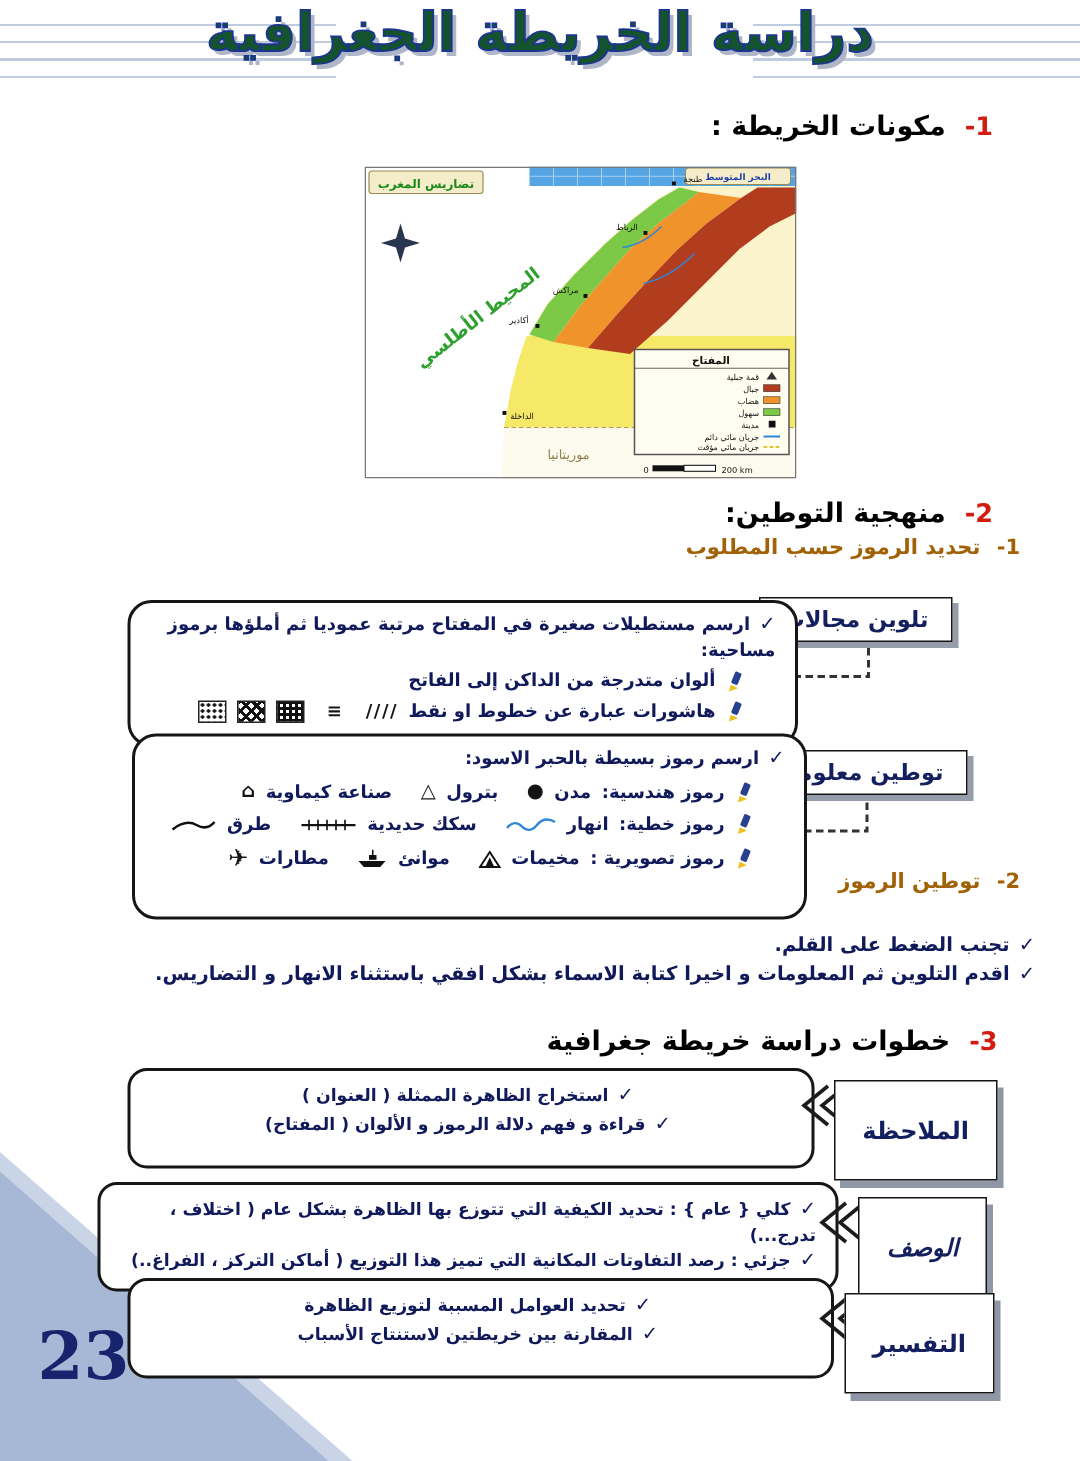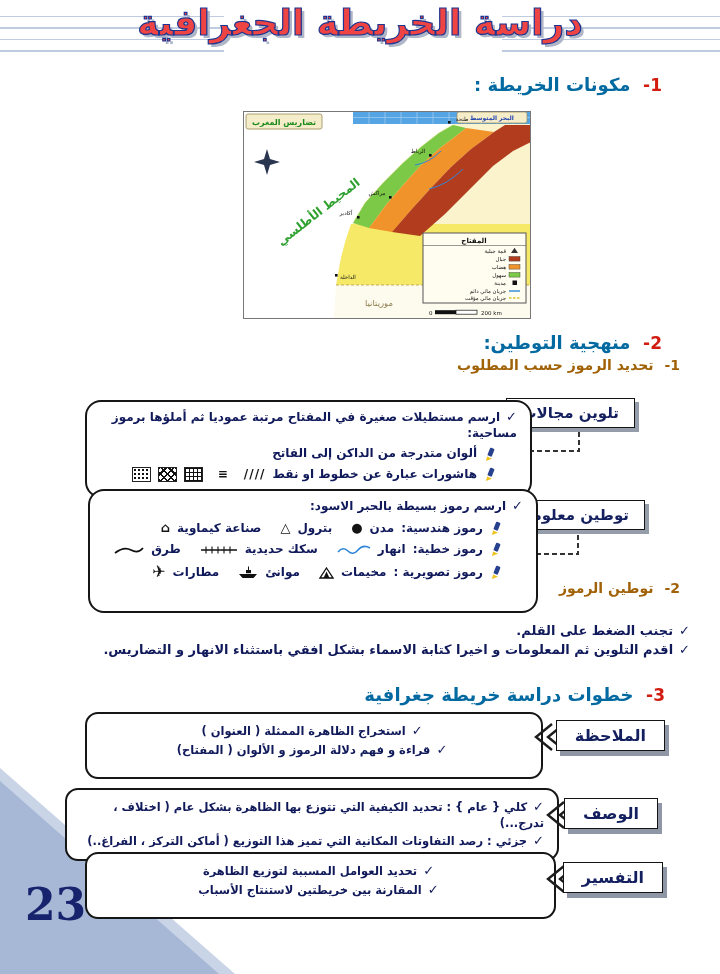--- a/index.html
+++ b/index.html
@@ -14,29 +14,29 @@
   
   .rule-lines { position:absolute; top:6px; height:46px;
     background:repeating-linear-gradient(to bottom, transparent 0 10px, #bfcbdf 10px 11.5px); }
   .rule-lines.left { left:0; width:224px; }
   .rule-lines.right { right:0; width:218px; }
 
   
   .main-title {
     position:absolute; top:2px; left:50%; transform:translateX(-50%);
     direction:rtl; white-space:nowrap;
-    font-size:36px; font-weight:bold; color:#ef4444;
+    font-size:36px; font-weight:bold; color:#14532d;
     -webkit-text-stroke:1.2px #1c3590;
     text-shadow:3px 3px 0 #aeb6c8;
     letter-spacing:1px;
   }
 
   .sec-head { position:absolute; direction:rtl; white-space:nowrap; font-weight:bold; }
   .sec-num  { color:#d21c10; font-size:17px; margin-left:7px; }
-  .sec-title{ color:#0369a1; font-size:18px; }
+  .sec-title{ color:#000000; font-size:18px; }
 
   .sub-head { position:absolute; direction:rtl; white-space:nowrap; font-weight:bold;
               color:#a16207; font-size:14px; }
   .sub-num  { margin-left:6px; }
 
   .map-wrap { position:absolute; left:243px; top:111px; width:288px; height:208px; }
   .map-wrap svg { display:block; font-family:inherit; }
 
   
   .rbox {
@@ -60,21 +60,21 @@
   .pat-dots    { background-image:radial-gradient(circle,#111 1px,transparent 1.3px); background-size:4px 4px; }
 
   
   .label3d {
     position:absolute; direction:rtl; white-space:nowrap;
     background:#fff; border:1.8px solid #141414;
     color:#131f5e; font-weight:bold; font-size:15px;
     padding:5px 15px;
     box-shadow:4px 4px 0 #959caa;
   }
-  .label3d.step { font-size:16px; padding:5px 18px; box-shadow:4px 5px 0 #8f97a6; }
+  .label3d.step { font-size:16px; padding:23px 18px; box-shadow:4px 5px 0 #8f97a6; }
 
   .connector { position:absolute; }
 
   .tip { position:absolute; right:30px; direction:rtl; white-space:nowrap;
          font-weight:bold; font-size:13px; color:#10195a; }
 
   .step-box { border-radius:13px; font-size:11.5px; }
   .step-line { margin:2px 0;text-align:right; }
   .step-line.center { text-align:center; }
 
@@ -322,21 +322,21 @@
       <span class="check">✓</span><span>كلي { عام } : تحديد الكيفية التي تتوزع بها الظاهرة بشكل عام ( اختلاف ، تدرج...)</span>
     </div>
     <div class="step-line">
       <span class="check">✓</span><span>جزئي : رصد التفاوتات المكانية التي تميز هذا التوزيع ( أماكن التركز ، الفراغ..)</span>
     </div>
   </div>
   <svg class="connector" style="left:540px; top:800px;" width="40" height="30">
     <polyline points="36,2 20,15 36,28" fill="none" stroke="#1c1c1c" stroke-width="2.4"></polyline>
     <polyline points="24,2 8,15 24,28" fill="none" stroke="#1c1c1c" stroke-width="2.4"></polyline>
   </svg>
-  <div class="label3d step" style="top:798px; right:62px;">الوصف</div>
+  <div class="label3d step" style="top:798px; right:62px;font-style:italic;">الوصف</div>
 
   <div class="rbox step-box" style="left:85px; top:852px; width:445px; min-height:50px;">
     <div class="step-line center">
       <span class="check">✓</span><span>تحديد العوامل المسببة لتوزيع الظاهرة</span>
     </div>
     <div class="step-line center">
       <span class="check">✓</span><span>المقارنة بين خريطتين لاستنتاج الأسباب</span>
     </div>
   </div>
   <svg class="connector" style="left:540px; top:864px;" width="40" height="30">

